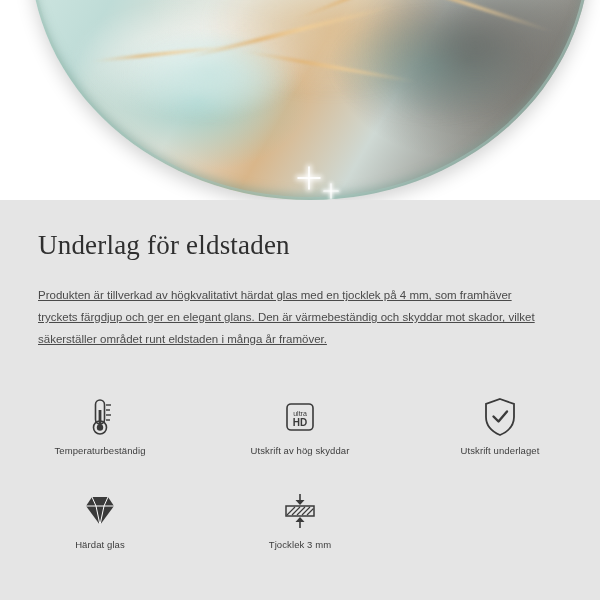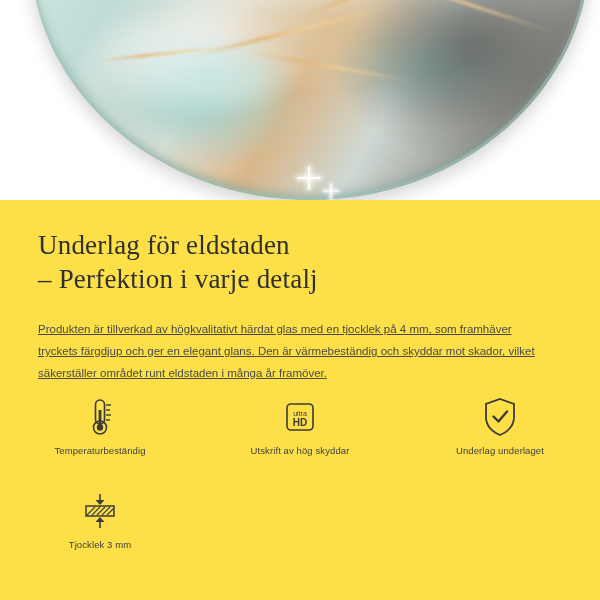--- a/index.html
+++ b/index.html
@@ -10,21 +10,21 @@
     width: 600px;
     height: 600px;
     background: #ffffff;
     font-family: "Liberation Sans", sans-serif;
     overflow: hidden;
   }
   .page {
     position: relative;
     width: 600px;
     height: 600px;
-    background: #fde047;
+    background: #e5e5e5;
   }
 
   
   .hero {
     position: relative;
     width: 600px;
     height: 200px;
     overflow: hidden;
     background: #ffffff;
   }
@@ -174,21 +174,20 @@
       <div class="vein v5"></div>
     </div>
     <div class="disc-edge"></div>
     <div class="sparkle sp1"></div>
     <div class="sparkle sp2"></div>
   </div>
 
   <div class="content">
     <h1 class="headline">
       <span>Underlag för eldstaden</span>
-      <span class="line2">– Perfektion i varje detalj</span>
     </h1>
     <p class="body-text">Produkten är tillverkad av högkvalitativt härdat glas med en tjocklek på 4 mm, som framhäver tryckets färgdjup och ger en elegant glans. Den är värmebeständig och skyddar mot skador, vilket säkerställer området runt eldstaden i många år framöver.</p>
   </div>
 
   <div class="features">
 
     <div class="feature">
       <div class="feature-icon">
         <svg width="40" height="42" viewBox="0 0 40 42">
           <rect x="15.5" y="4" width="9" height="24" rx="4.5" fill="none" stroke="#3a3a3a" stroke-width="1.6"></rect>
@@ -215,23 +214,34 @@
       <div class="feature-label">Utskrift av hög skyddar</div>
     </div>
 
     <div class="feature">
       <div class="feature-icon">
         <svg width="40" height="44" viewBox="0 0 40 44">
           <path d="M20 4 L34 9 V22 C34 31 27 37 20 40 C13 37 6 31 6 22 V9 Z" fill="none" stroke="#3a3a3a" stroke-width="1.8"></path>
           <path d="M13.5 21.5 L18.5 26.5 L27 16.5" fill="none" stroke="#3a3a3a" stroke-width="2.4" stroke-linecap="round" stroke-linejoin="round"></path>
         </svg>
       </div>
-      <div class="feature-label">Underlag underlaget</div>
-    </div>
-
+      <div class="feature-label">Utskrift underlaget</div>
+    </div>
+
+    <div class="feature">
+      <div class="feature-icon">
+        <svg width="44" height="40" viewBox="0 0 44 40">
+          <path d="M8 15 L14 6 H30 L36 15 L22 34 Z" fill="#3a3a3a"></path>
+          <path d="M8 15 H36" stroke="#ffffff" stroke-width="1"></path>
+          <path d="M14 6 L18 15 L22 34" stroke="#ffffff" stroke-width="1" fill="none"></path>
+          <path d="M30 6 L26 15 L22 34" stroke="#ffffff" stroke-width="1" fill="none"></path>
+        </svg>
+      </div>
+      <div class="feature-label">Härdat glas</div>
+    </div>
 
 
     <div class="feature">
       <div class="feature-icon">
         <svg width="44" height="42" viewBox="0 0 44 42">
           <line x1="22" y1="4" x2="22" y2="13" stroke="#3a3a3a" stroke-width="1.6"></line>
           <path d="M17.5 10 L22 15 L26.5 10 Z" fill="#3a3a3a"></path>
           <line x1="22" y1="38" x2="22" y2="29" stroke="#3a3a3a" stroke-width="1.6"></line>
           <path d="M17.5 32 L22 27 L26.5 32 Z" fill="#3a3a3a"></path>
           <rect x="8" y="16" width="28" height="10" fill="none" stroke="#3a3a3a" stroke-width="1.5"></rect>

